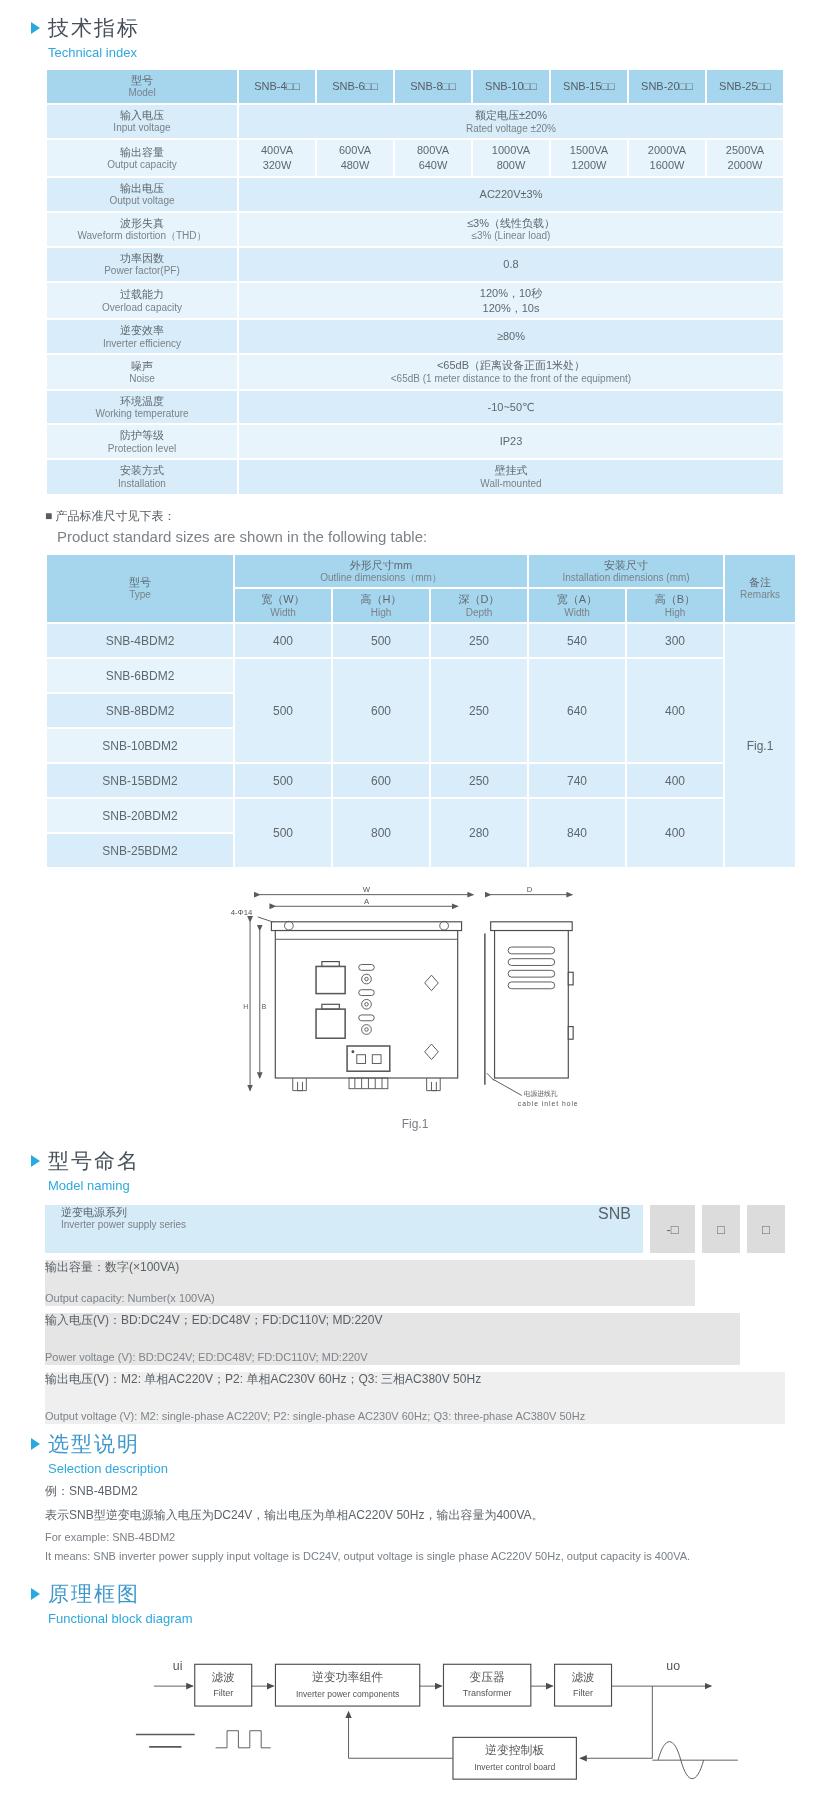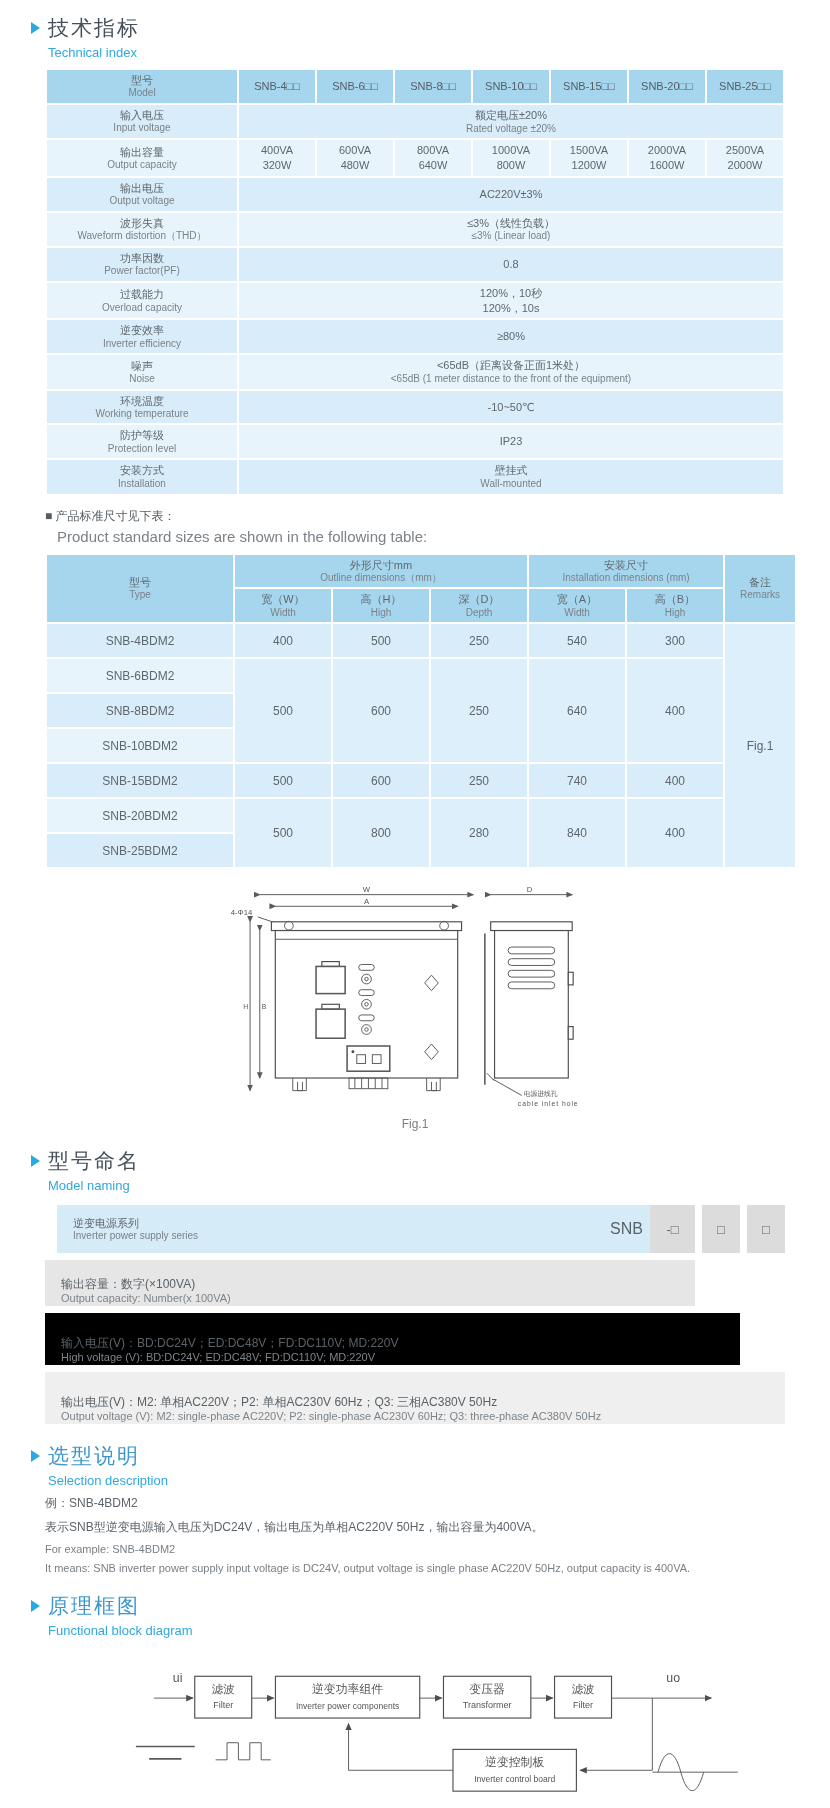--- a/index.html
+++ b/index.html
@@ -35,27 +35,27 @@
 
 .figwrap{width:380px;margin:14px auto 0 auto}
 .figcap{text-align:center;font-size:12px;color:#787f85;margin-top:2px}
 svg .ln{stroke:#5a5a5a;stroke-width:1;fill:none}
 svg .ln2{stroke:#5a5a5a;stroke-width:1.6;fill:none}
 svg .bx{stroke:#4d4d4d;stroke-width:1.2;fill:#ffffff}
 svg text{fill:#555;font-family:"Liberation Sans","DejaVu Sans",sans-serif}
 
 .mn{width:740px;margin-top:12px}
 .mn-row1{position:relative;height:48px;margin-bottom:7px}
-.bar{display:flex;flex-direction:column;justify-content:flex-end;padding-left:16px}
+.bar{display:flex;flex-direction:column;justify-content:space-between;}
 .bar .cn{font-size:12px;color:#5a6268}
 .bar .en{font-size:11px;color:#7d848a}
-.tone-blue{background:#000000}
+.tone-blue{background:#e5e5e5}
 .tone-gray{background:#e6e6e6}
 .tone-gray2{background:#efefef}
-.bar1{position:absolute;left:12px;top:0;width:598px;height:48px;flex-direction:row;display:flex;align-items:center;justify-content:space-between;background:#d6ebf8;padding-left:16px}
+.bar1{position:absolute;left:0;top:0;width:598px;height:48px;flex-direction:row;display:flex;align-items:flex-start;justify-content:space-between;background:#d6ebf8;padding-left:16px}
 .mn-code{font-size:16px;color:#5a6268;padding-right:12px}
 .mn-box{position:absolute;top:0;height:48px;background:#dcdcdc;display:flex;align-items:center;justify-content:center;font-size:13px;color:#666}
 .mn-b1{left:605px;width:45px}
 .mn-b2{left:657px;width:38px}
 .mn-b3{left:702px;width:38px}
 .mn-bar2{width:650px;height:46px;margin-bottom:7px}
 .mn-bar3{width:695px;height:52px;margin-bottom:7px}
 .mn-bar4{width:740px;height:52px}
 
 .sel p{margin-top:7px}
@@ -428,29 +428,29 @@
       <div class="mn-box mn-b1">-□</div>
       <div class="mn-box mn-b2">□</div>
       <div class="mn-box mn-b3">□</div>
     </div>
     <div class="bar tone-gray mn-bar2">
       <div class="cn">输出容量：数字(×100VA)</div>
       <div class="en">Output capacity: Number(x 100VA)</div>
     </div>
     <div class="bar tone-blue mn-bar3">
       <div class="cn">输入电压(V)：BD:DC24V；ED:DC48V；FD:DC110V; MD:220V</div>
-      <div class="en">High voltage (V): BD:DC24V;  ED:DC48V;  FD:DC110V; MD:220V</div>
+      <div class="en">Power voltage (V): BD:DC24V;  ED:DC48V;  FD:DC110V; MD:220V</div>
     </div>
     <div class="bar tone-gray2 mn-bar4">
       <div class="cn">输出电压(V)：M2: 单相AC220V；P2: 单相AC230V 60Hz；Q3: 三相AC380V 50Hz</div>
       <div class="en">Output voltage (V):  M2: single-phase AC220V;  P2: single-phase AC230V 60Hz;  Q3: three-phase AC380V 50Hz</div>
     </div>
   </div>
 
-  <div class="sec-head" style="margin-top:18px">
+  <div class="sec-head" style="margin-top:6px">
     <span class="tri"></span>
     <span class="sec-cn blue">选型说明</span>
   </div>
   <div class="sec-en">Selection description</div>
 
   <div class="sel">
     <p class="pcn">例：SNB-4BDM2</p>
     <p class="pcn">表示SNB型逆变电源输入电压为DC24V，输出电压为单相AC220V 50Hz，输出容量为400VA。</p>
     <p class="pen">For example: SNB-4BDM2</p>
     <p class="pen">It means: SNB inverter power supply input voltage is DC24V, output voltage is single phase AC220V 50Hz, output capacity is 400VA.</p>

